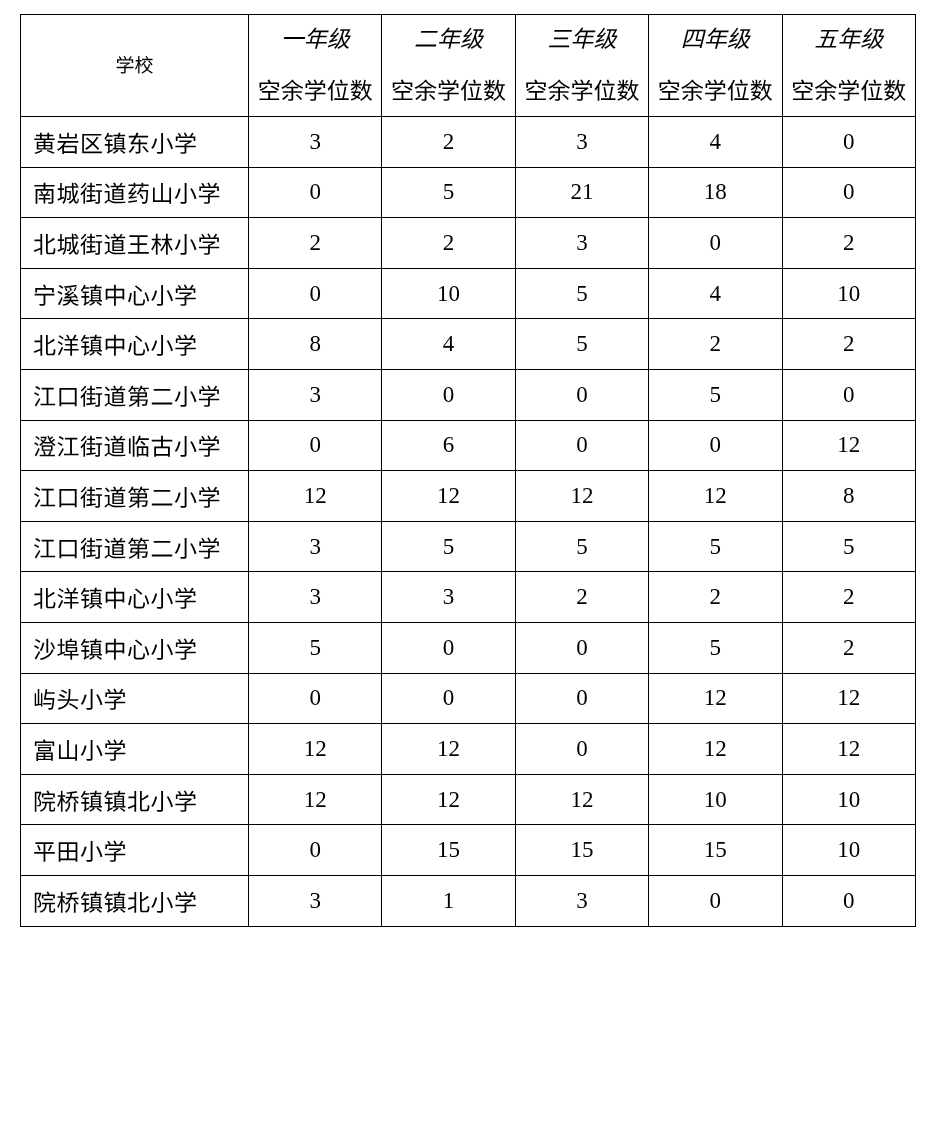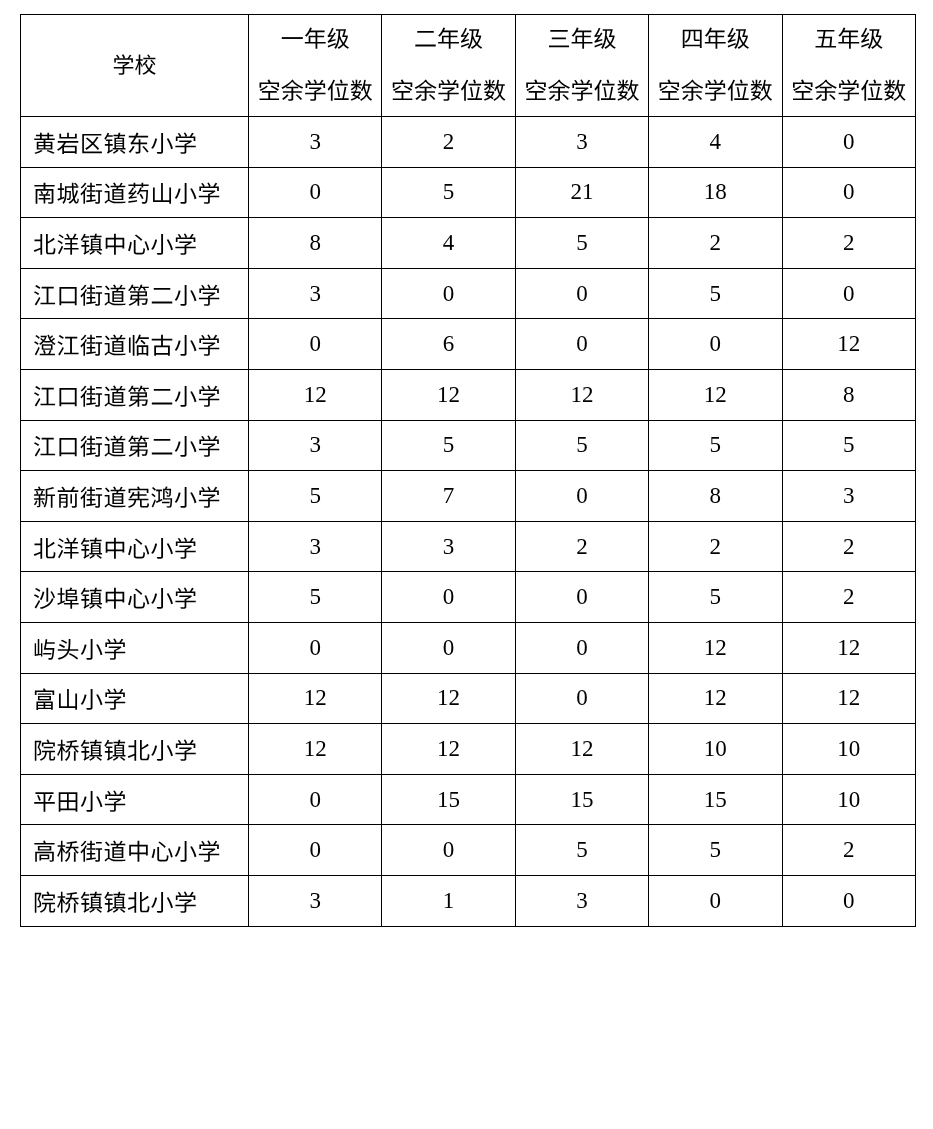--- a/index.html
+++ b/index.html
@@ -51,29 +51,30 @@
   thead th {
     height: 101px;
     vertical-align: middle;
     font-weight: normal;
     font-size: 23px;
     line-height: 1.45;
     text-align: center;
   }
 
   thead th.school-head {
-    font-size: 22px;
+    font-size: 19px;
     font-family: Liberation Serif, serif;
   }
 
   thead th .hd-line {
     display: block;
   }
   thead th .hd-line.hd-top {
     margin-bottom: 18px;
+    font-style: italic;
   }
 
   
   tbody td {
     height: 49.6px;
     font-size: 23px;
     vertical-align: middle;
   }
 
   tbody td.school-cell {
@@ -140,20 +141,36 @@
           </tr>
           <tr>
             <td class="school-cell">南城街道药山小学</td>
             <td class="num-cell">0</td>
             <td class="num-cell">5</td>
             <td class="num-cell">21</td>
             <td class="num-cell">18</td>
             <td class="num-cell">0</td>
           </tr>
           <tr>
+            <td class="school-cell">北城街道王林小学</td>
+            <td class="num-cell">2</td>
+            <td class="num-cell">2</td>
+            <td class="num-cell">3</td>
+            <td class="num-cell">0</td>
+            <td class="num-cell">2</td>
+          </tr>
+          <tr>
+            <td class="school-cell">宁溪镇中心小学</td>
+            <td class="num-cell">0</td>
+            <td class="num-cell">10</td>
+            <td class="num-cell">5</td>
+            <td class="num-cell">4</td>
+            <td class="num-cell">10</td>
+          </tr>
+          <tr>
             <td class="school-cell">北洋镇中心小学</td>
             <td class="num-cell">8</td>
             <td class="num-cell">4</td>
             <td class="num-cell">5</td>
             <td class="num-cell">2</td>
             <td class="num-cell">2</td>
           </tr>
           <tr>
             <td class="school-cell">江口街道第二小学</td>
             <td class="num-cell">3</td>
@@ -180,28 +197,20 @@
           </tr>
           <tr>
             <td class="school-cell">江口街道第二小学</td>
             <td class="num-cell">3</td>
             <td class="num-cell">5</td>
             <td class="num-cell">5</td>
             <td class="num-cell">5</td>
             <td class="num-cell">5</td>
           </tr>
           <tr>
-            <td class="school-cell">新前街道宪鸿小学</td>
-            <td class="num-cell">5</td>
-            <td class="num-cell">7</td>
-            <td class="num-cell">0</td>
-            <td class="num-cell">8</td>
-            <td class="num-cell">3</td>
-          </tr>
-          <tr>
             <td class="school-cell">北洋镇中心小学</td>
             <td class="num-cell">3</td>
             <td class="num-cell">3</td>
             <td class="num-cell">2</td>
             <td class="num-cell">2</td>
             <td class="num-cell">2</td>
           </tr>
           <tr>
             <td class="school-cell">沙埠镇中心小学</td>
             <td class="num-cell">5</td>
@@ -234,28 +243,20 @@
             <td class="num-cell">10</td>
             <td class="num-cell">10</td>
           </tr>
           <tr>
             <td class="school-cell">平田小学</td>
             <td class="num-cell">0</td>
             <td class="num-cell">15</td>
             <td class="num-cell">15</td>
             <td class="num-cell">15</td>
             <td class="num-cell">10</td>
-          </tr>
-          <tr>
-            <td class="school-cell">高桥街道中心小学</td>
-            <td class="num-cell">0</td>
-            <td class="num-cell">0</td>
-            <td class="num-cell">5</td>
-            <td class="num-cell">5</td>
-            <td class="num-cell">2</td>
           </tr>
           <tr>
             <td class="school-cell">院桥镇镇北小学</td>
             <td class="num-cell">3</td>
             <td class="num-cell">1</td>
             <td class="num-cell">3</td>
             <td class="num-cell">0</td>
             <td class="num-cell">0</td>
           </tr>
         </tbody>

